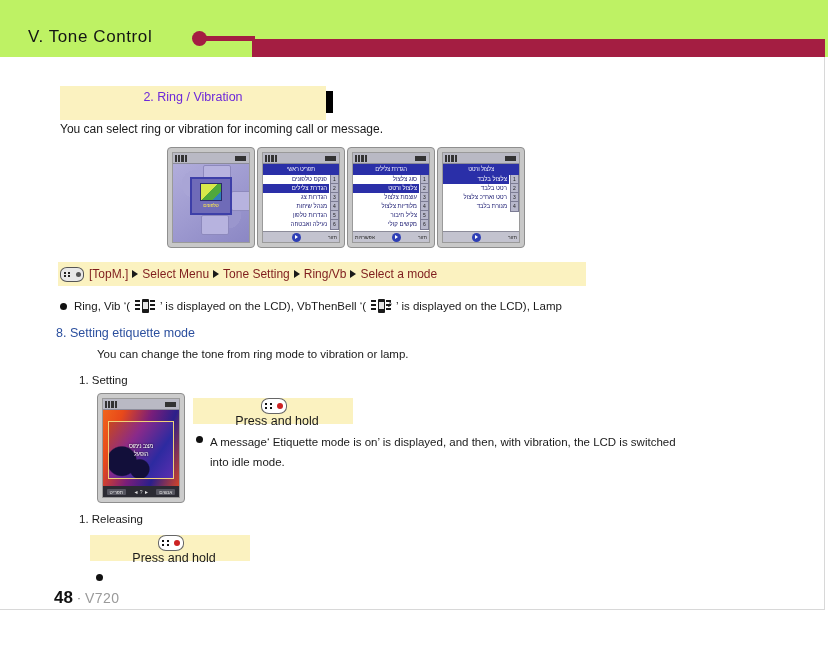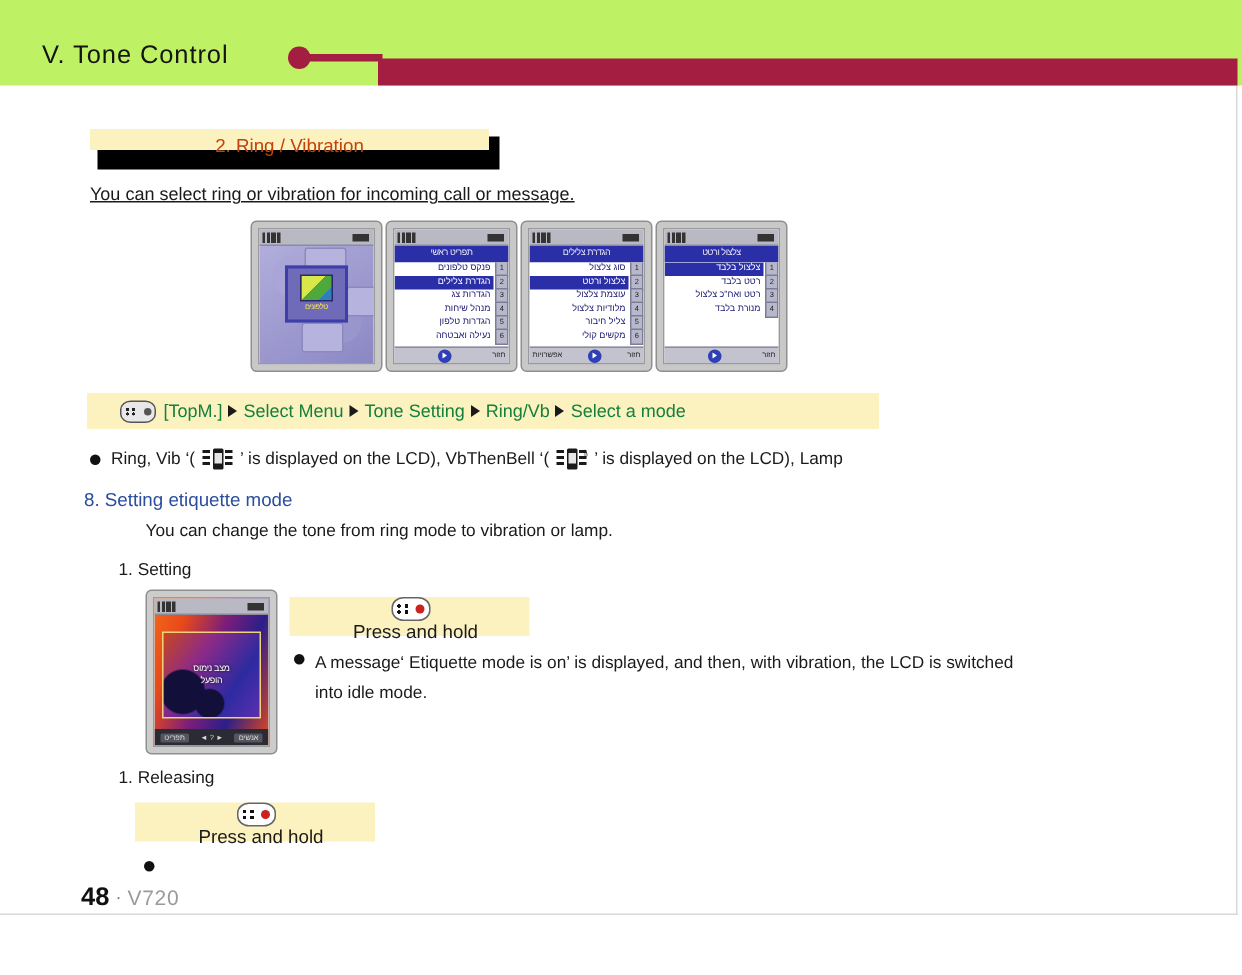--- a/index.html
+++ b/index.html
@@ -84,36 +84,35 @@
     position: absolute;
     left: 5px; top: 5px;
     width: 268px;
     height: 22px;
     background: #000000;
   }
   .sec-title {
     position: absolute;
     left: 0; top: 0;
     width: 266px;
-    height: 14px;
+    height: 34px;
     background: #fbf2c0;
     text-align: center;
     font-size: 12.5px;
     line-height: 22px;
-    color: #c2410c;
+    color: #6d28d9;
   }
 
   .intro-line {
     position: absolute;
     left: 60px;
     top: 122px;
     font-size: 12px;
     color: #1a1a1a;
     white-space: nowrap;
-    text-decoration: underline;
   }
 
   
   .shots {
     position: absolute;
     left: 167px;
     top: 147px;
     display: flex;
     gap: 2px;
   }
@@ -328,24 +327,24 @@
   
   .navpath {
     position: absolute;
     left: 58px;
     top: 262px;
     width: 528px;
     height: 24px;
     background: #fbf2c0;
     display: flex;
     align-items: center;
-    padding-left: 22px;
+    padding-left: 2px;
     box-sizing: border-box;
     font-size: 12px;
-    color: #15803d;
+    color: #7f1d1d;
     white-space: nowrap;
   }
   .key-icon {
     display: inline-block;
     width: 22px; height: 13px;
     background: #e8e8e8;
     border: 1px solid #555;
     border-radius: 7px / 6px;
     position: relative;
     margin-right: 5px;

